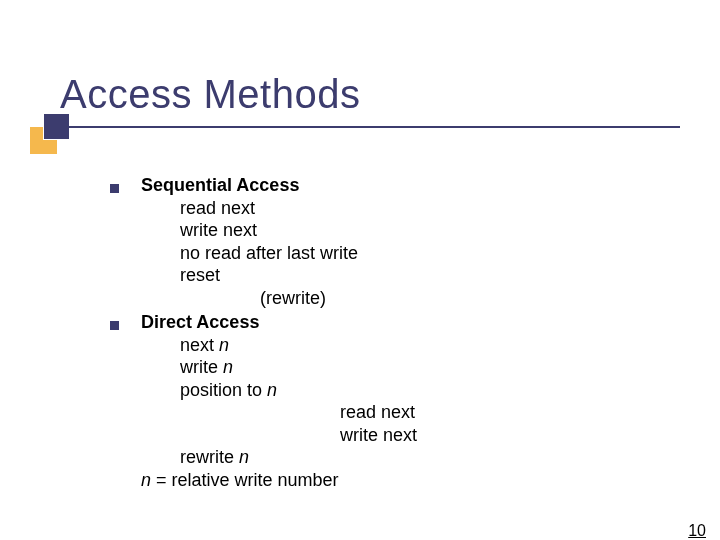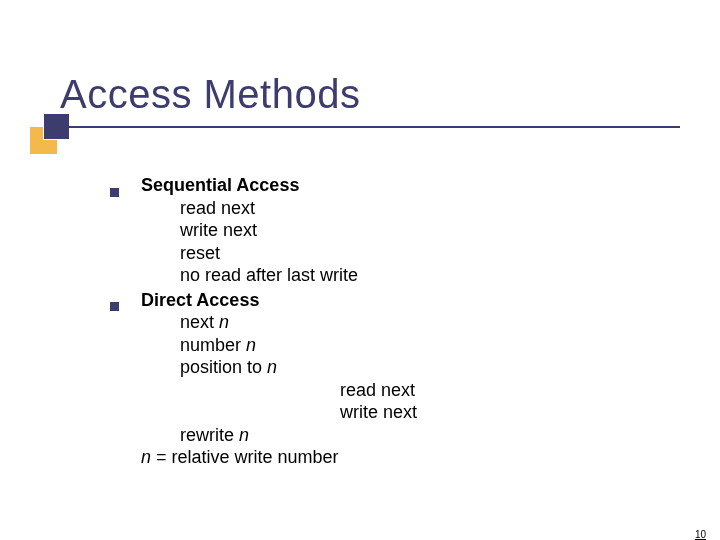--- a/index.html
+++ b/index.html
@@ -57,21 +57,21 @@
   .body {
     position: absolute;
     left: 110px;
     top: 160px;
     color: #000000;
     font-size: 18px;
     line-height: 1.25;
   }
   .bullet-row {
     display: flex;
-    align-items: flex-end;
+    align-items: center;
     margin-top: 2px;
   }
   .bullet-row.sp {
     margin-top: 2px;
   }
   .bullet {
     width: 9px;
     height: 9px;
     background: #3c3c6e;
     margin-right: 22px;
@@ -80,21 +80,21 @@
   }
   .sub1 { padding-left: 70px; }
   .sub2 { padding-left: 150px; }
   .sub3 { padding-left: 230px; }
   .it { font-style: italic; }
   .bold { font-weight: bold; }
   .pagenum {
     position: absolute;
     right: 14px;
     bottom: 12px;
-    font-size: 10px;
+    font-size: 16px;
     color: #000;
     text-decoration: underline;
   }
 </style>
 </head>
 <body>
 
 <div class="slide">
 
   <div class="title-block">
@@ -106,29 +106,30 @@
   <div class="underline"></div>
 
   <div class="body">
 
     <div class="bullet-row">
       <div class="bullet"></div>
       <div class="bold">Sequential Access</div>
     </div>
     <div class="sub1"><span>read next</span></div>
     <div class="sub1"><span>write next</span></div>
+    <div class="sub1"><span>no read after last write</span></div>
     <div class="sub1"><span>reset</span></div>
-    <div class="sub1"><span>no read after last write</span></div>
+    <div class="sub2"><span>(rewrite)</span></div>
 
     <div class="bullet-row sp">
       <div class="bullet"></div>
       <div class="bold">Direct Access</div>
     </div>
     <div class="sub1"><span>next </span><span class="it">n</span></div>
-    <div class="sub1"><span>number </span><span class="it">n</span></div>
+    <div class="sub1"><span>write </span><span class="it">n</span></div>
     <div class="sub1"><span>position to </span><span class="it">n</span></div>
     <div class="sub3"><span>read next</span></div>
     <div class="sub3"><span>write next</span></div>
     <div class="sub1"><span>rewrite </span><span class="it">n</span></div>
     <div style="padding-left:31px"><span class="it">n </span><span>= relative write number</span></div>
 
   </div>
 
   <div class="pagenum">10</div>
 </div>

